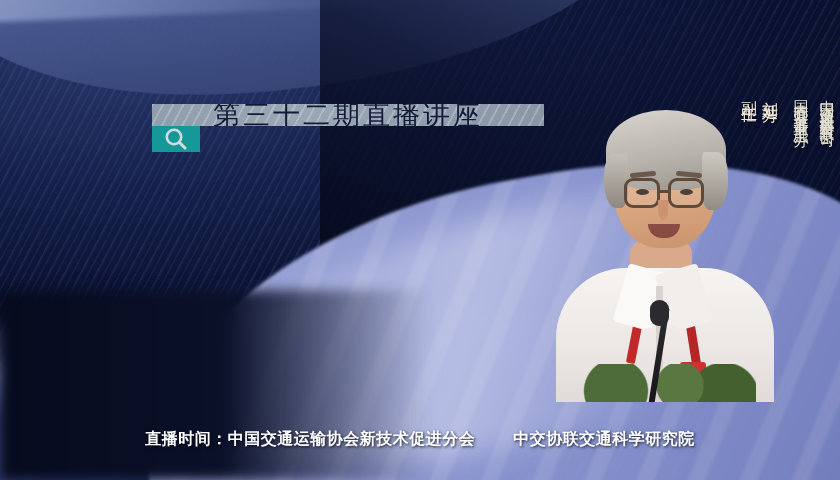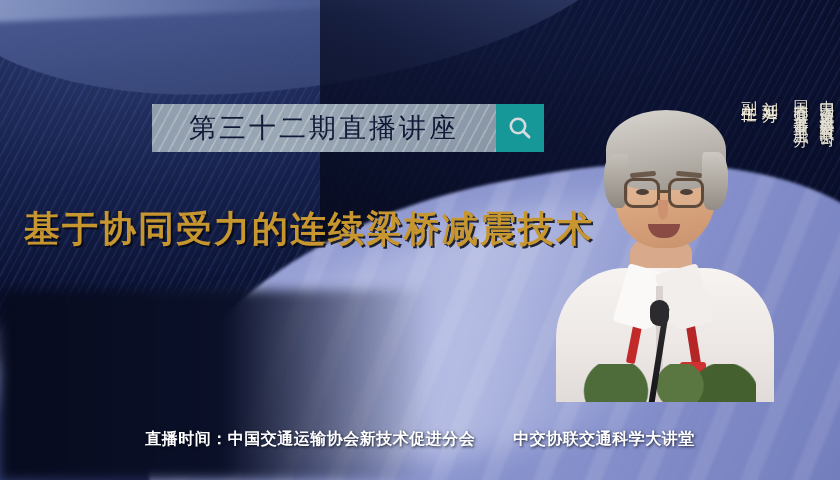--- a/index.html
+++ b/index.html
@@ -215,21 +215,21 @@
     background:linear-gradient(180deg,#fdf6e4 0%, #f6e8c6 45%, #e8cf9e 72%, #f7edd8 100%);
     -webkit-background-clip:text; background-clip:text;
     color:transparent; -webkit-text-fill-color:transparent;
     filter:drop-shadow(3px 3px 0 rgba(5,8,22,.92)) drop-shadow(0 0 6px rgba(0,0,0,.55));
     white-space:nowrap;
   }
 
   .subtitle-bar{
     position:absolute; left:152px; top:104px;
     width:392px; height:48px;
-    display:flex; align-items:stretch;
+    display:flex; align-items:stretch;flex-direction:column;
   }
   .subtitle-bg{
     flex:1;
     position:relative;
     background:linear-gradient(110deg,#8f9dad 0%, #9aa7b5 40%, #8896a6 100%);
     display:flex; align-items:center; justify-content:center;
     overflow:hidden;
   }
   .subtitle-bg::after{
     content:"";
@@ -388,32 +388,31 @@
       <span class="subtitle-text">第三十二期直播讲座</span>
     </div>
     <div class="search-box">
       <svg width="26" height="26" viewBox="0 0 26 26">
         <circle cx="11" cy="11" r="7.2" fill="none" stroke="#d4dadd" stroke-width="2.6"></circle>
         <line x1="16.2" y1="16.2" x2="22" y2="22" stroke="#d4dadd" stroke-width="3" stroke-linecap="round"></line>
       </svg>
     </div>
   </div>
 
-  <div class="title-sub">基于协同受力的连续梁桥减震技术</div>
 
 
   <div class="vcols">
     <div class="vcol vcol-name">
       <span class="nm">刘延芳</span>
       <span class="sp"></span>
       <span class="nm">副主任</span>
     </div>
     <div class="vcol vcol-dept">国内直营业务事业部总工办</div>
     <div class="vcol vcol-company">中国交通建设股份有限公司</div>
   </div>
 
   <div class="footer">
     <span>直播时间：中国交通运输协会新技术促进分会</span>
     <span class="gap"></span>
-    <span>中交协联交通科学大讲堂</span>
+    <span>中交协联交通科学研究院</span>
   </div>
 
 </div>
 
 </body></html>

